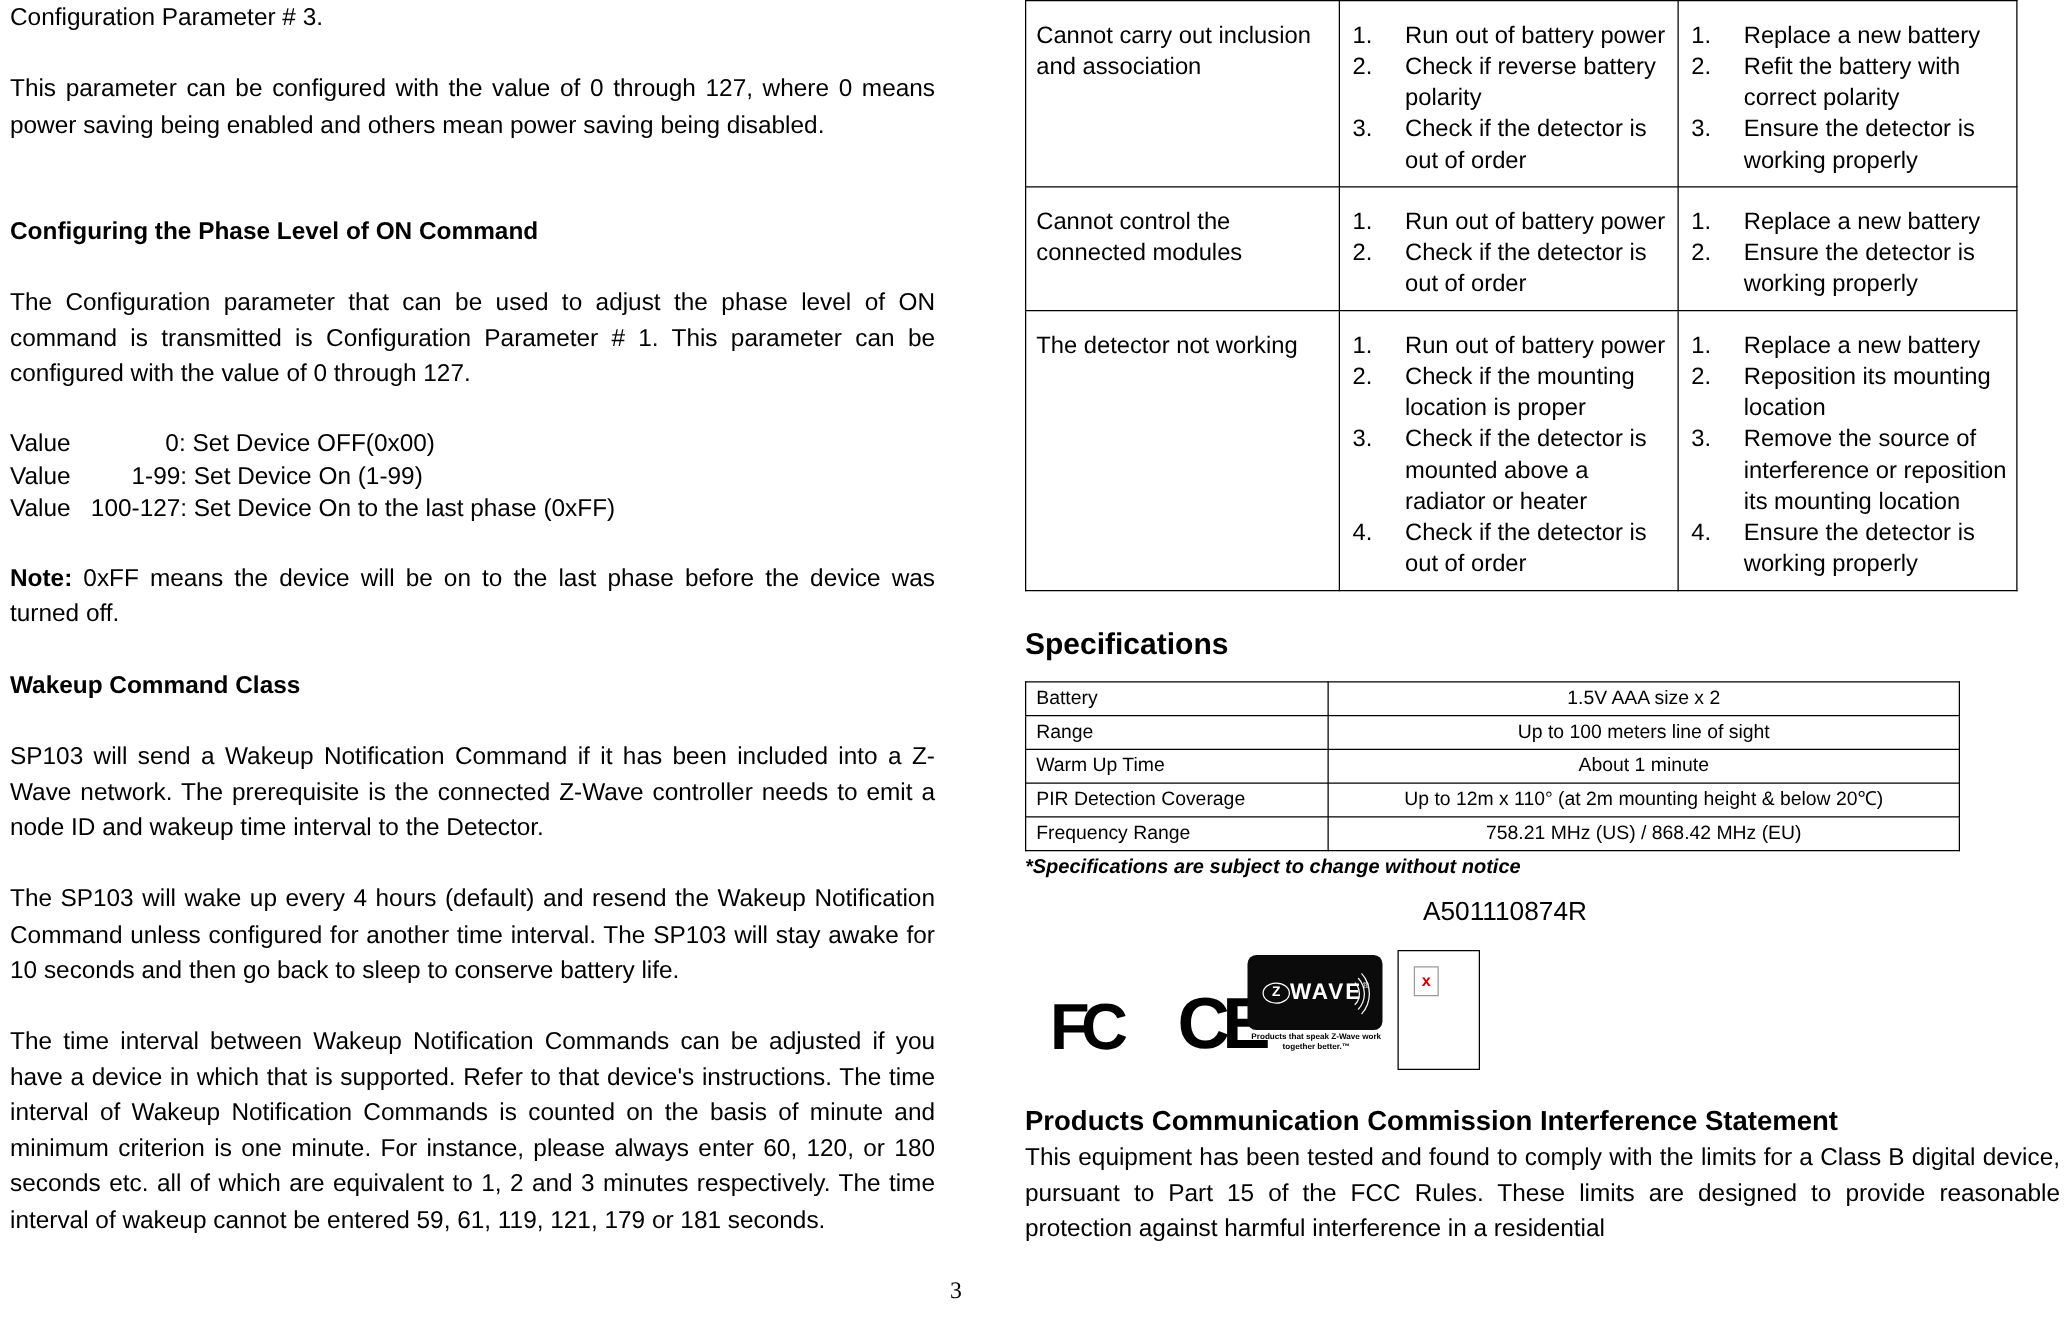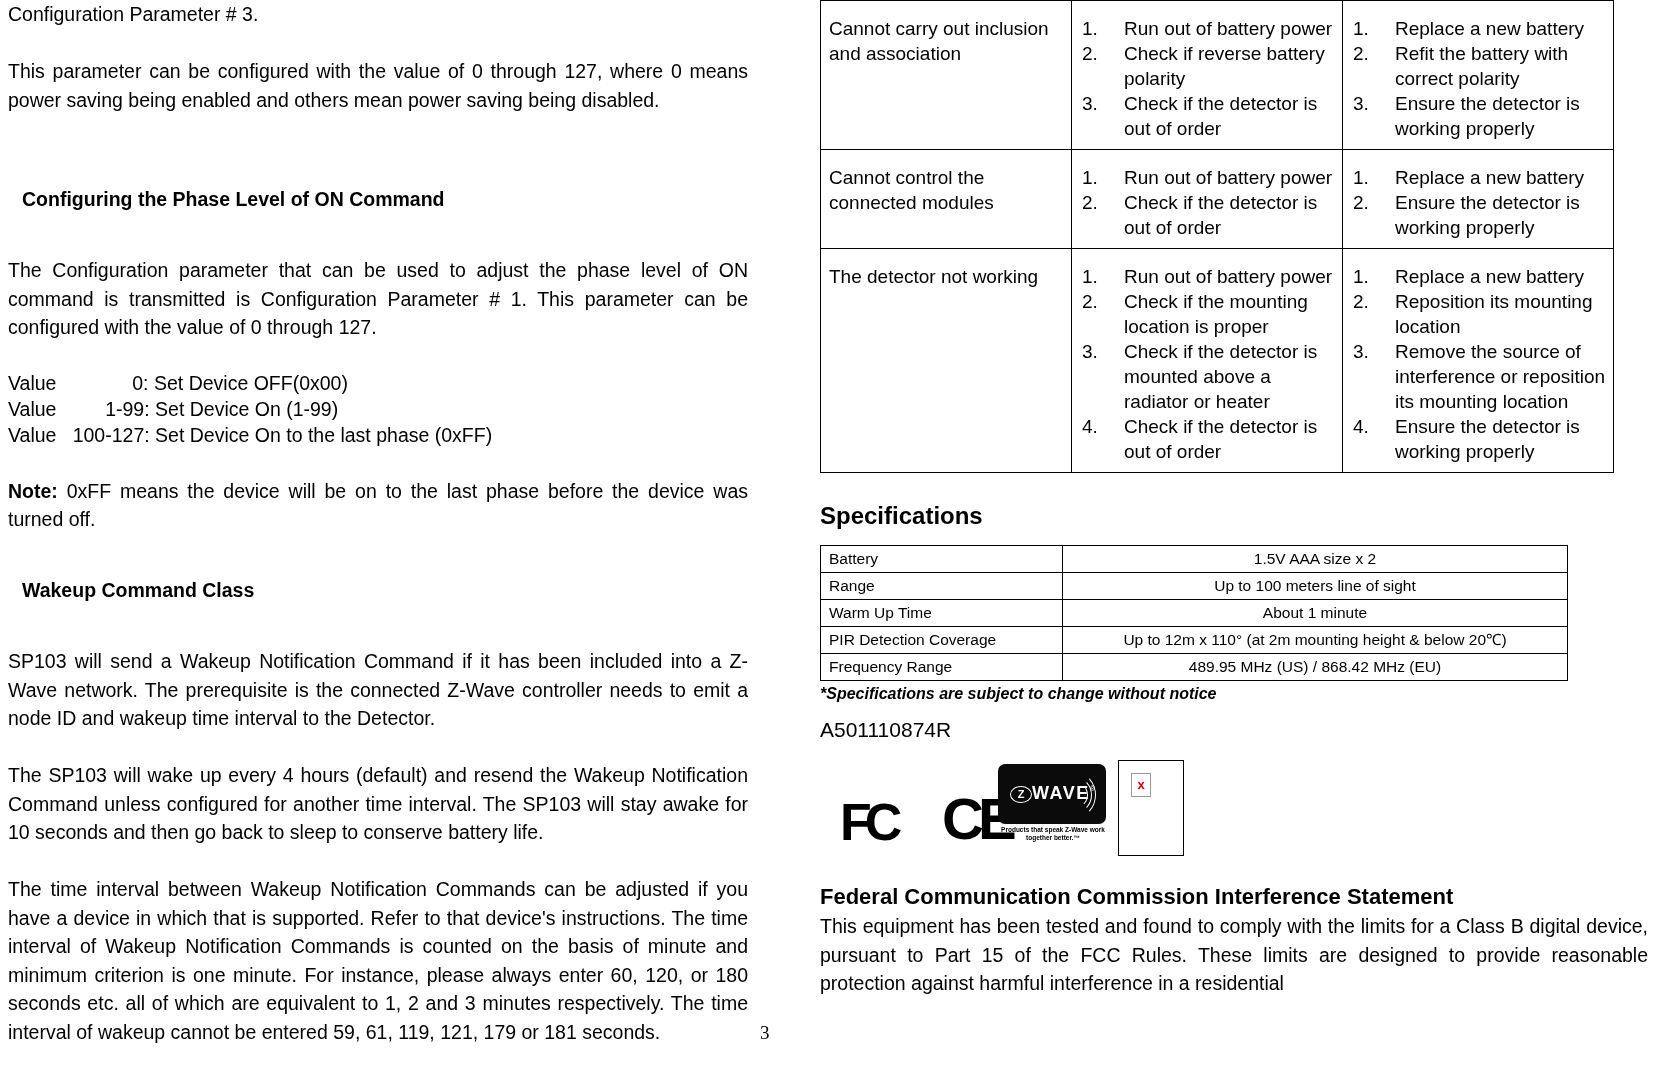--- a/index.html
+++ b/index.html
@@ -40,21 +40,21 @@
     margin: 0 0 0 0;
     font-size: 19.5px;
     line-height: 28.5px;
     text-align: justify;
     text-justify: inter-word;
   }
   p.body-text.nojust { text-align: left; }
   .spacer-line { height: 28.5px; }
 
   h2.heading {
-    margin: 14px;
+    margin: 0;
     font-size: 19.5px;
     line-height: 28.5px;
     font-weight: bold;
   }
   h2.heading-fcc {
     margin: 0;
     font-size: 22px;
     line-height: 30px;
     font-weight: bold;
   }
@@ -128,21 +128,21 @@
   .spec-note {
     font-size: 16px;
     font-weight: bold;
     font-style: italic;
     margin-top: 3px;
     line-height: 20px;
   }
   .doc-code {
     font-size: 21px;
     line-height: 28px;
-    text-align: left;
+    text-align: center;
     padding-right: 60px;
     margin-top: 12px;
   }
 
   
   .logo-strip {
     position: relative;
     height: 110px;
     margin-top: 6px;
     margin-left: 10px;
@@ -381,21 +381,21 @@
         <tr>
           <td class="k">Warm Up Time</td>
           <td class="v">About 1 minute</td>
         </tr>
         <tr>
           <td class="k">PIR Detection Coverage</td>
           <td class="v">Up to 12m x 110° (at 2m mounting height &amp; below 20℃)</td>
         </tr>
         <tr>
           <td class="k">Frequency Range</td>
-          <td class="v">489.95 MHz (US) / 868.42 MHz (EU)</td>
+          <td class="v">758.21 MHz (US) / 868.42 MHz (EU)</td>
         </tr>
       </tbody>
     </table>
 
     <div class="spec-note">*Specifications are subject to change without notice</div>
 
     <div class="doc-code">A501110874R</div>
 
     <div class="logo-strip">
       <div class="fcc-logo">FC</div>
@@ -412,18 +412,18 @@
         </div>
       </div>
       <div class="zw-tag">Products that speak Z-Wave work together better.™</div>
 
       <div class="broken-img">
         <div class="x-badge">x</div>
       </div>
     </div>
 
     <div style="height:22px"></div>
-    <h2 class="heading-fcc">Federal Communication Commission Interference Statement</h2>
+    <h2 class="heading-fcc">Products Communication Commission Interference Statement</h2>
     <p class="body-text">This equipment has been tested and found to comply with the limits for a Class B digital device, pursuant to Part 15 of the FCC Rules.   These limits are designed to provide  reasonable  protection  against  harmful  interference  in  a  residential</p>
   </div>
 
   <div class="page-number">3</div>
 </div>
 
 </body></html>

